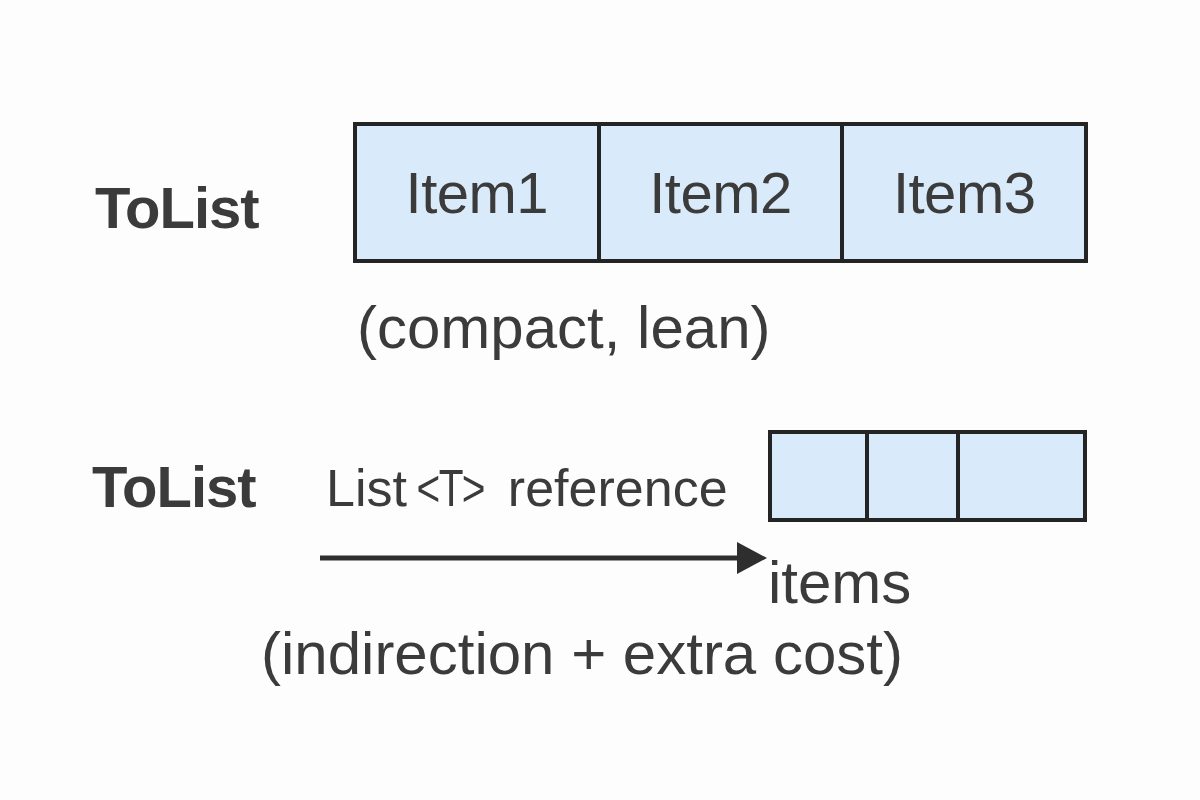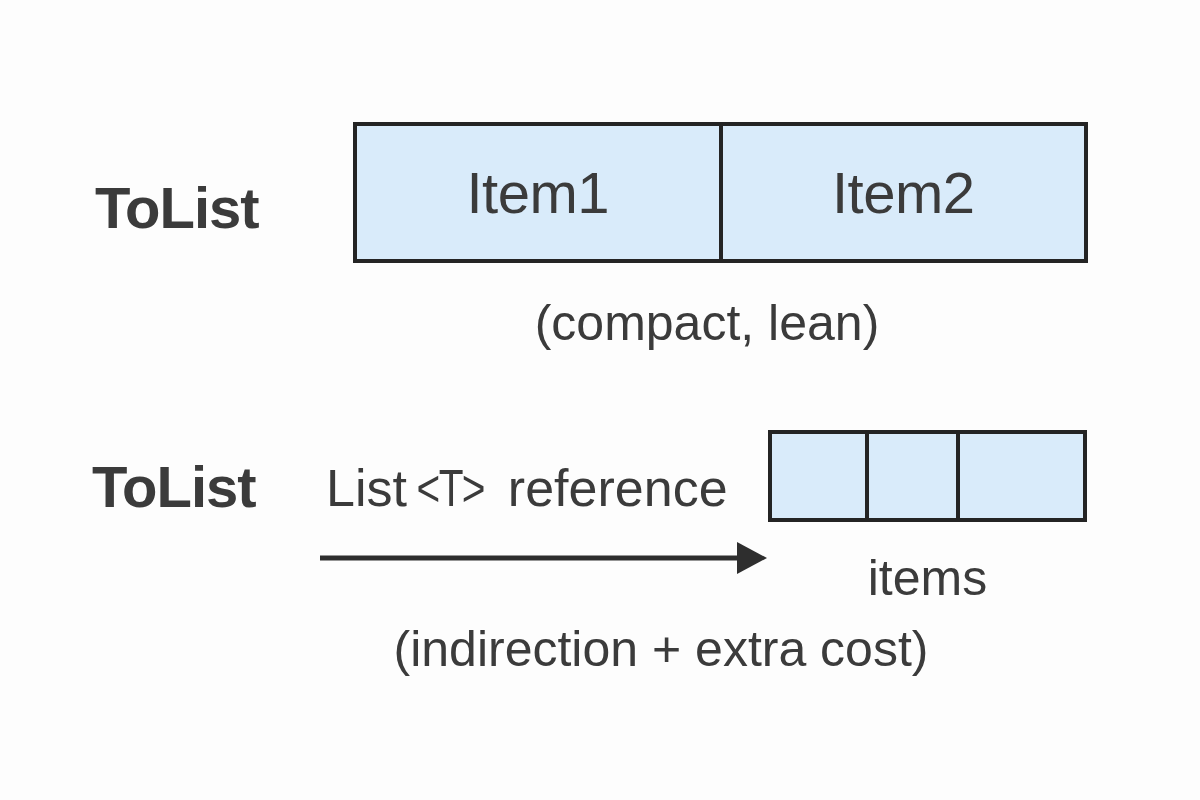--- a/index.html
+++ b/index.html
@@ -34,25 +34,24 @@
   .plain-text{
     position:absolute;
     font-size:52px;
     font-weight:400;
     line-height:1;
     color:var(--text);
     white-space:nowrap;
   }
   .caption{
     position:absolute;
-    font-size:50px;
+    font-size:60px;
     font-weight:400;
     line-height:1;
     color:var(--text);
-    text-align:center;
     white-space:nowrap;
   }
   .memory-box{
     position:absolute;
     display:flex;
     background:var(--box-fill);
     border:4px solid var(--box-border);
   }
   .memory-box .cell{
     flex:1 1 0;
@@ -90,20 +89,21 @@
 </head>
 <body>
 
 <div class="canvas">
 
   <div id="toarray-label" class="label-bold">ToList</div>
 
   <div id="toarray-box" class="memory-box">
     <div class="cell">Item1</div>
     <div class="cell">Item2</div>
+    <div class="cell">Item3</div>
   </div>
 
   <div id="toarray-caption" class="caption">(compact, lean)</div>
 
   <div id="tolist-label" class="label-bold">ToList</div>
 
   <div id="tolist-reference" class="plain-text"><span>List</span><span class="generic">&lt;T&gt;</span><span> reference</span></div>
 
   <div id="tolist-box" class="memory-box">
     <div class="cell cell-1"></div>

